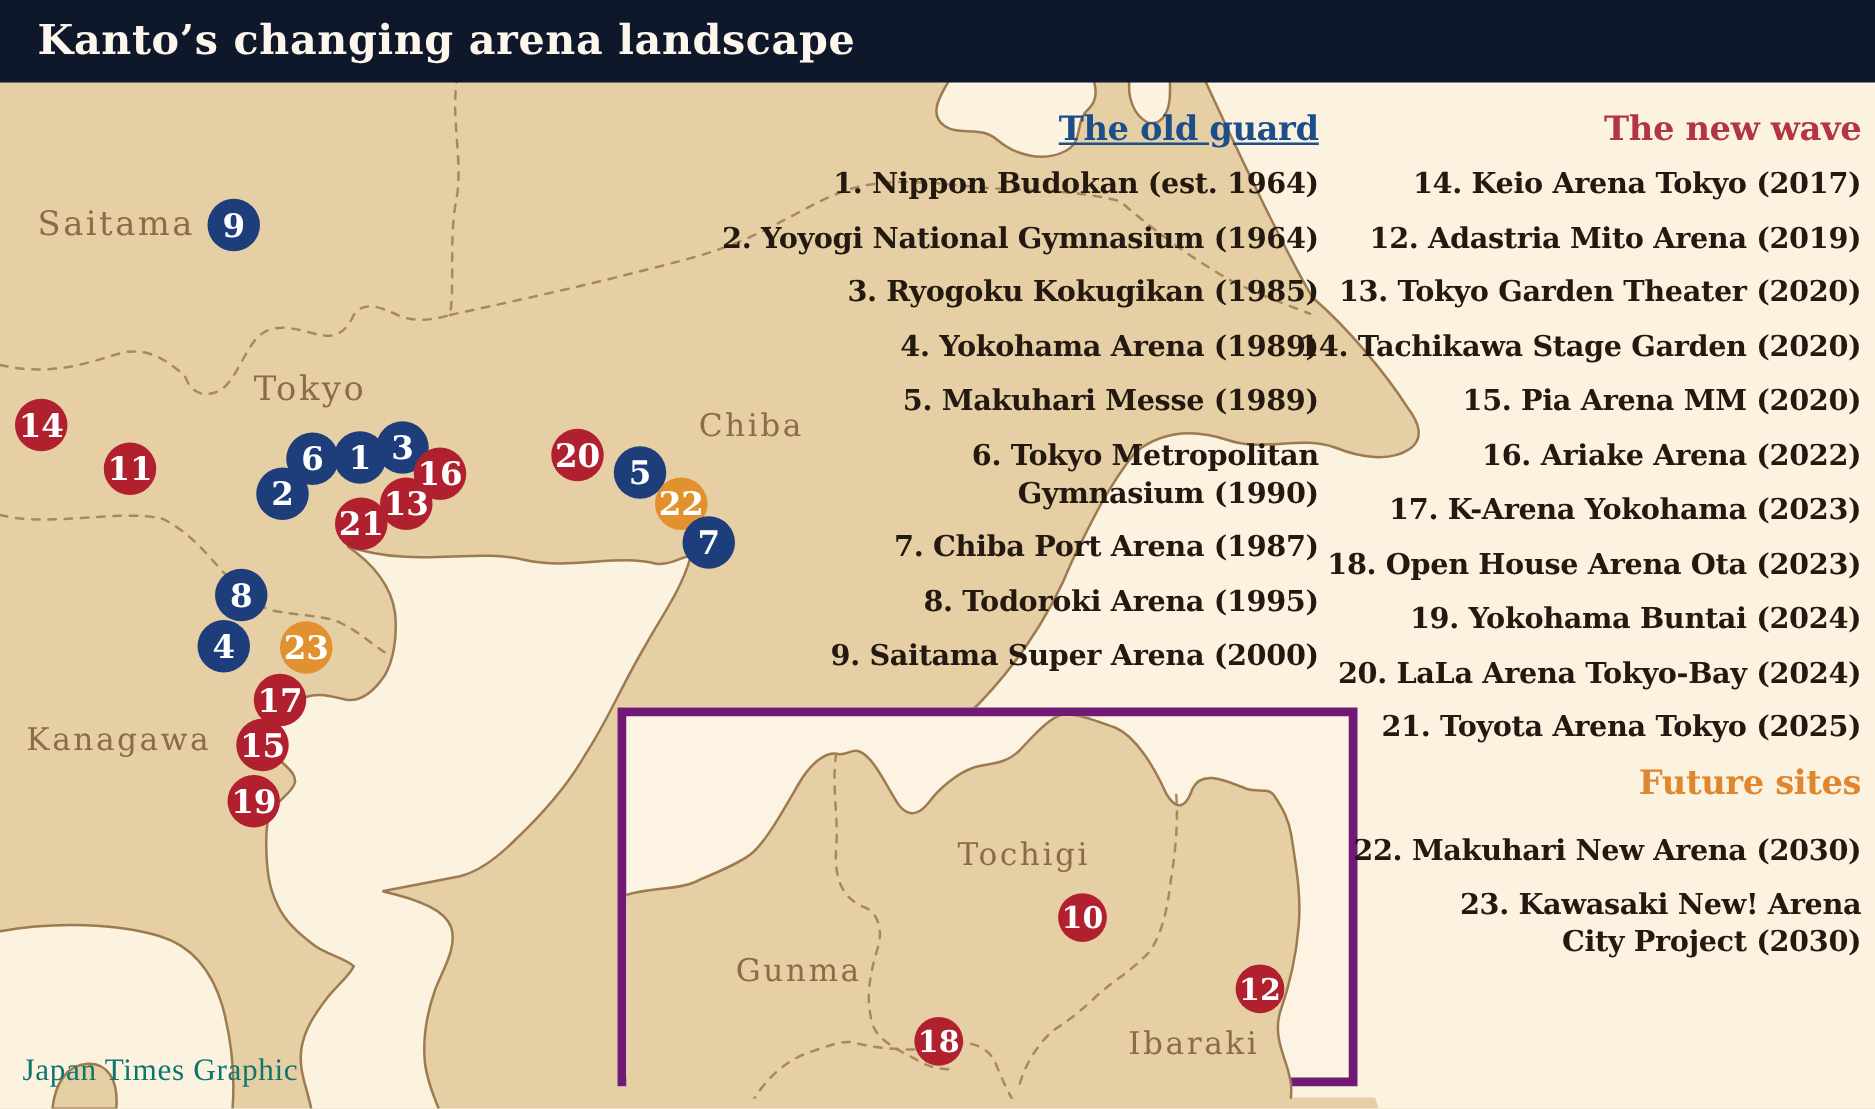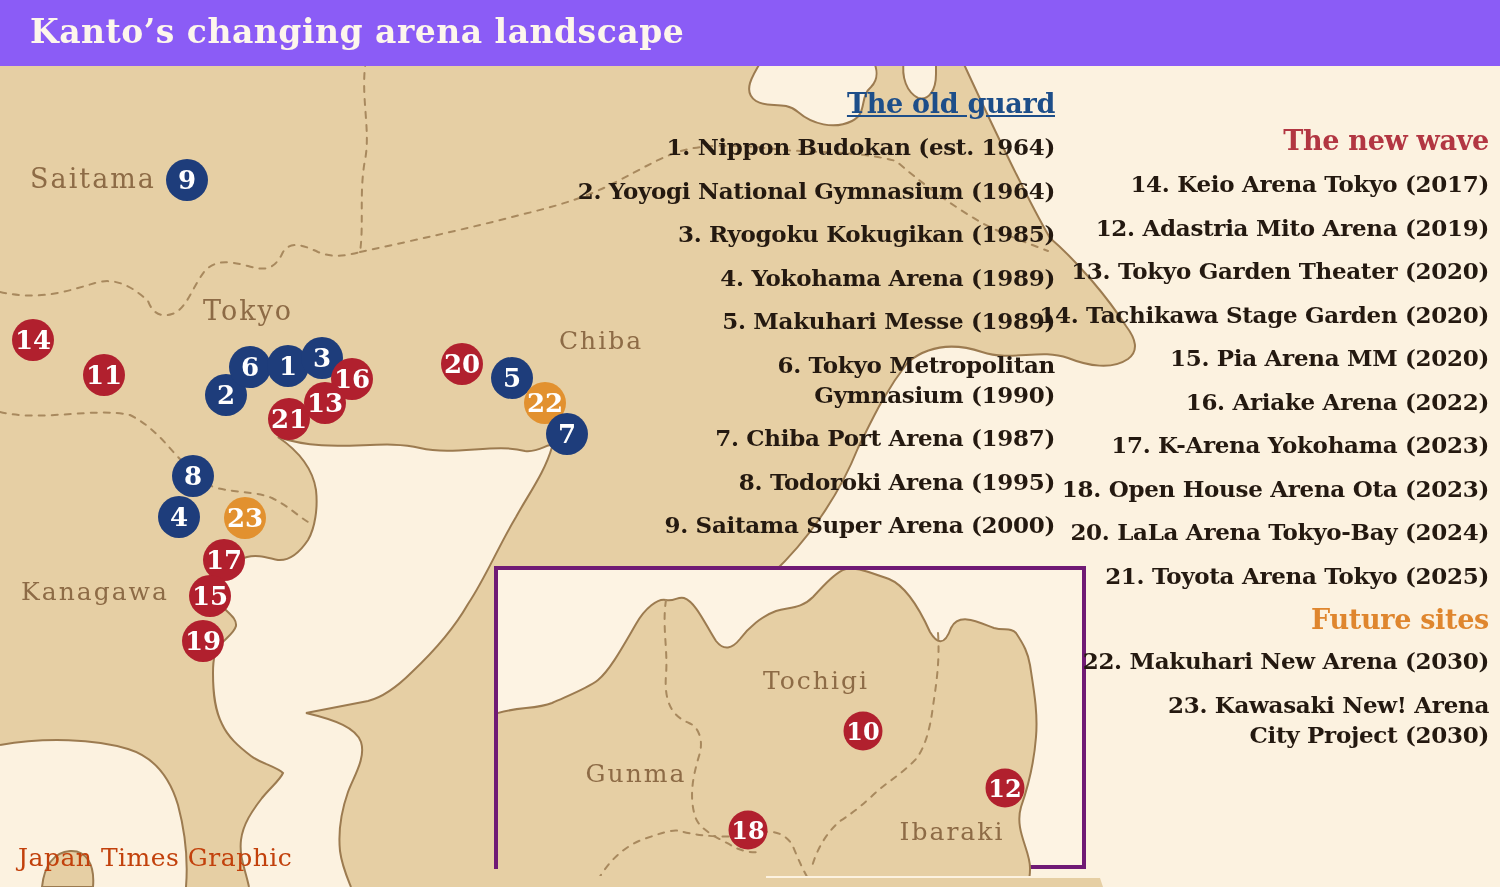--- a/index.html
+++ b/index.html
@@ -1,35 +1,35 @@
 <!DOCTYPE html>
 <html><head>
 <meta charset="utf-8">
 <style>
   html,body{margin:0;padding:0;background:#fcf2e0;}
   .stage{position:relative;width:1500px;height:887px;overflow:hidden;background:#fcf2e0;
          font-family:"DejaVu Serif","Liberation Serif",serif;}
   .stage *{box-sizing:border-box;}
   svg{display:block;}
   #basemap{position:absolute;left:0;top:0;}
-  .titlebar{position:absolute;left:0;top:0;width:1500px;height:66px;background:#8b5cf6;
+  .titlebar{position:absolute;left:0;top:0;width:1500px;height:66px;background:#0f172a;
             color:#fdf6ec;font-size:33px;font-weight:bold;line-height:64px;padding-left:30px;
             letter-spacing:.5px;}
   .inset{position:absolute;left:494px;top:566px;width:592px;height:303px;
-         border:4px solid #701a75;background:#fdf3e3;}
+         border:7px solid #701a75;background:#fdf3e3;}
   .col{position:absolute;top:88px;text-align:right;pointer-events:none;}
   .col-old{right:445px;width:500px;}
   .col-new{right:11px;width:500px;}
   .heading{font-size:27px;font-weight:bold;line-height:32px;margin-bottom:12px;letter-spacing:-.3px;}
   .heading.old{color:#1d4e89;text-decoration:underline;}
-  .heading.new{color:#b23642;margin-top:37px;}
-  .heading.future{color:#df862e;margin-top:6px;margin-bottom:10px;}
+  .heading.new{color:#b23642;}
+  .heading.future{color:#df862e;margin-top:6px;margin-bottom:23px;}
   .item{font-size:23px;font-weight:bold;color:#241910;line-height:30px;margin-bottom:13.5px;
         white-space:pre-line;letter-spacing:-.3px;}
-  .credit{position:absolute;left:18px;top:843px;font-size:25px;color:#c2410c;letter-spacing:.5px;}
+  .credit{position:absolute;left:18px;top:843px;font-size:25px;color:#0f766e;letter-spacing:.5px;font-family:Liberation Serif, serif;}
 </style>
 </head>
 <body>
 
 <div class="stage">
 
   <svg id="basemap" width="1500" height="887" viewBox="0 0 1500 887">
 
     <rect x="0" y="58" width="1500" height="829" fill="#e6cfa4"></rect>
 
@@ -212,20 +212,21 @@
     <div class="heading new">The new wave</div>
     <div>
         <div class="item">14. Keio Arena Tokyo (2017)</div>
         <div class="item">12. Adastria Mito Arena (2019)</div>
         <div class="item">13. Tokyo Garden Theater (2020)</div>
         <div class="item">14. Tachikawa Stage Garden (2020)</div>
         <div class="item">15. Pia Arena MM (2020)</div>
         <div class="item">16. Ariake Arena (2022)</div>
         <div class="item">17. K-Arena Yokohama (2023)</div>
         <div class="item">18. Open House Arena Ota (2023)</div>
+        <div class="item">19. Yokohama Buntai (2024)</div>
         <div class="item">20. LaLa Arena Tokyo-Bay (2024)</div>
         <div class="item">21. Toyota Arena Tokyo (2025)</div>
       </div>
     <div class="heading future">Future sites</div>
     <div>
         <div class="item">22. Makuhari New Arena (2030)</div>
         <div class="item">23. Kawasaki New! Arena
 City Project (2030)</div>
       </div>
   </div>

